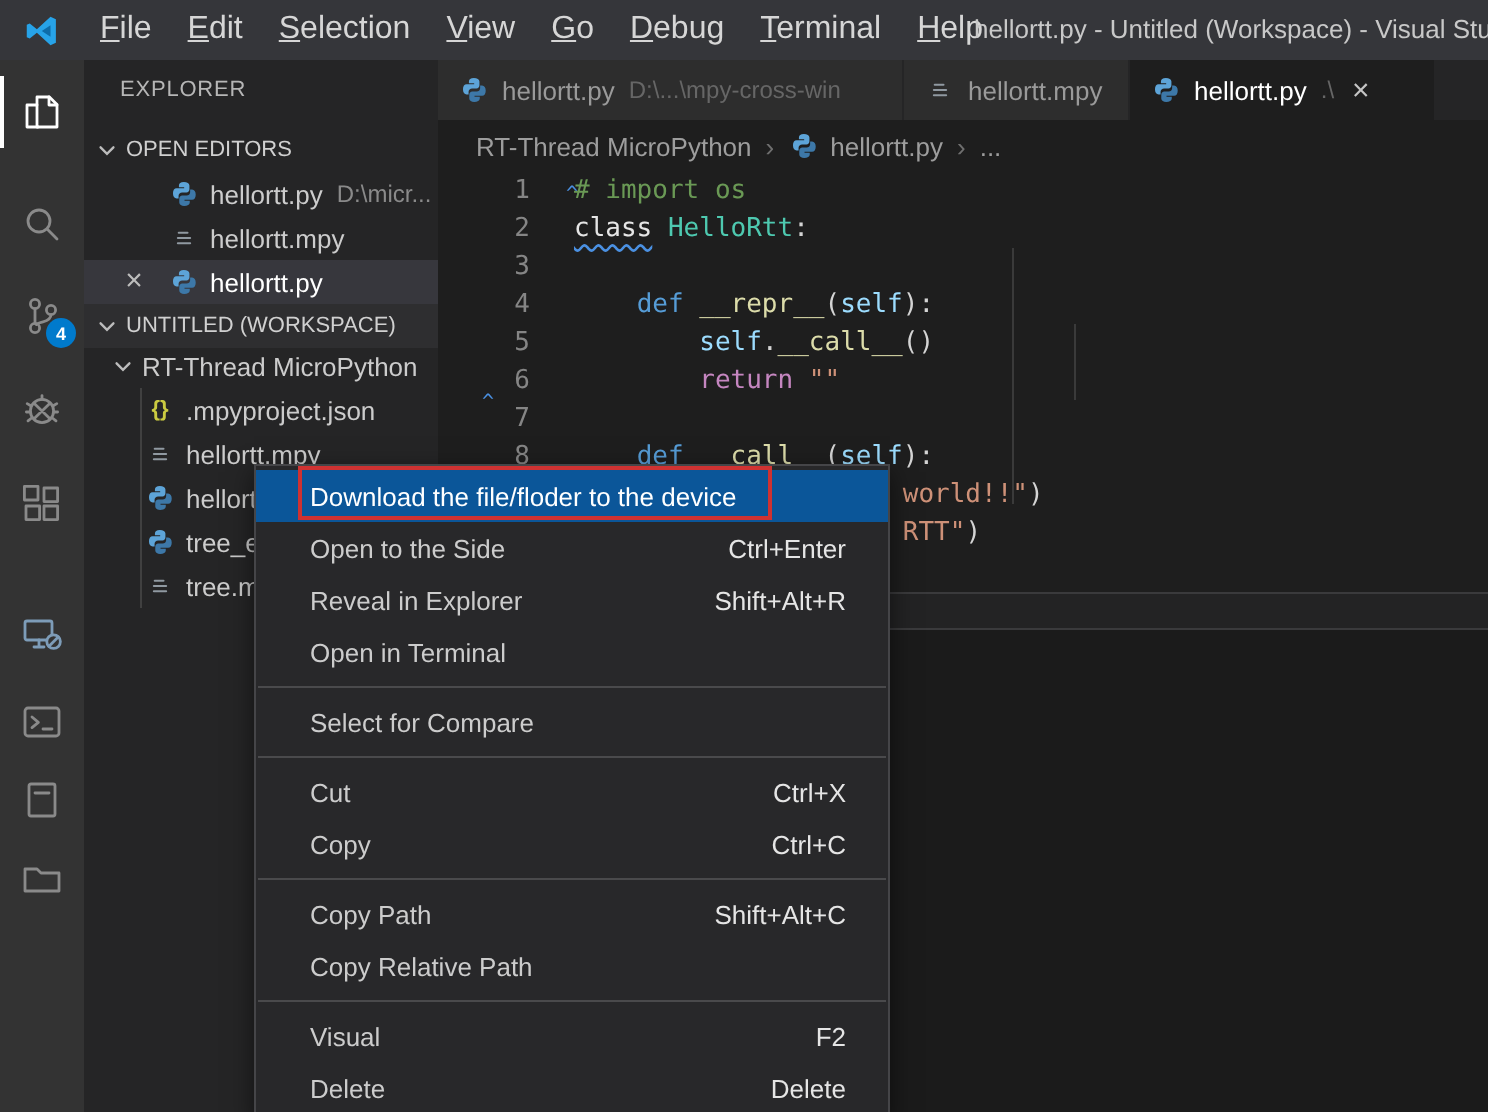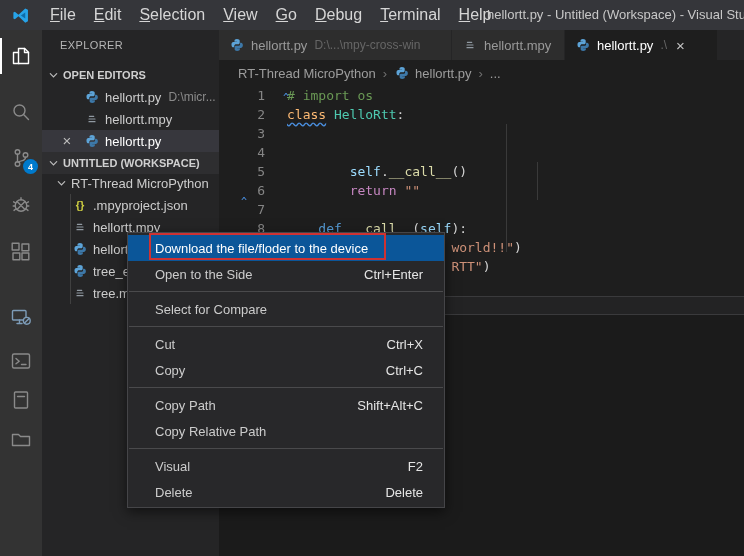--- a/index.html
+++ b/index.html
@@ -21,21 +21,21 @@
   .ab-item svg{display:block;}
   .ab-active-border{position:absolute;left:0;top:8px;width:2px;height:36px;background:#ffffff;}
   .ab-badge{position:absolute;right:-5px;bottom:-4px;width:15px;height:15px;border-radius:50%;
     color:#fff;font-size:9px;font-weight:bold;display:flex;align-items:center;justify-content:center;}
 
   
   .sidebar{position:absolute;left:42px;top:30px;width:177px;height:550px;background:#252526;overflow:hidden;z-index:1;}
   .sb-title{position:absolute;left:18px;top:9px;font-size:11px;color:#b6b6b6;letter-spacing:.4px;}
   .row{position:absolute;left:0;width:177px;height:22px;display:flex;align-items:center;
        font-size:13px;color:#cccccc;white-space:nowrap;overflow:hidden;}
-  .row.section{font-size:11px;font-weight:bold;color:#d0d0d0;background:#2e2e30;}
+  .row.section{font-size:11px;font-weight:normal;color:#d0d0d0;background:#2e2e30;}
   .row .chev{width:12px;height:12px;margin-right:3px;color:#bcbcbc;flex:none;display:inline-flex;align-items:center;}
   .fileicon{width:16px;flex:none;display:inline-flex;justify-content:center;align-items:center;margin-right:5px;}
   .row .desc{margin-left:7px;color:#8a8a8a;font-size:12px;}
   .row.sel{background:#37373d;color:#ffffff;}
   .row .close-x{width:16px;margin-right:9px;color:#bdbdbd;font-size:15px;line-height:16px;text-align:center;flex:none;}
   .tree-guide{position:absolute;left:28px;width:1px;background:#404040;}
 
   
   .editor{position:absolute;left:219px;top:30px;width:525px;height:526px;background:#1e1e1e;}
   .tabbar{position:absolute;left:0;top:0;width:525px;height:30px;background:#252526;display:flex;}
@@ -320,28 +320,29 @@
       </div>
     <div class="guide" style="left:287px;top:94px;height:128px;"></div>
     <div class="guide" style="left:318px;top:132px;height:38px;"></div>
     <div class="code" id="code">
         <div class="code-line">
           <span class="ln">1</span>
           <span class="lc"><span style="color: rgb(106, 153, 85);"># import os</span></span>
         </div>
         <div class="code-line">
           <span class="ln">2</span>
-          <span class="lc"><span class="sq" style="color: #fdba74;">class</span><span style="color: rgb(212, 212, 212);"> </span><span style="color: rgb(78, 201, 176);">HelloRtt</span><span style="color: rgb(212, 212, 212);">:</span></span>
+          <span class="lc"><span class="sq" style="color: #e5e5e5;">class</span><span style="color: rgb(212, 212, 212);"> </span><span style="color: rgb(78, 201, 176);">HelloRtt</span><span style="color: rgb(212, 212, 212);">:</span></span>
         </div>
         <div class="code-line">
           <span class="ln">3</span>
           <span class="lc"></span>
         </div>
         <div class="code-line">
           <span class="ln">4</span>
+          <span class="lc"><span style="color: rgb(212, 212, 212);">    </span><span style="color: rgb(86, 156, 214);">def</span><span style="color: rgb(212, 212, 212);"> </span><span style="color: rgb(220, 220, 170);">__repr__</span><span style="color: rgb(212, 212, 212);">(</span><span style="color: rgb(156, 220, 254);">self</span><span style="color: rgb(212, 212, 212);">):</span></span>
         </div>
         <div class="code-line">
           <span class="ln">5</span>
           <span class="lc"><span style="color: rgb(212, 212, 212);">        </span><span style="color: rgb(156, 220, 254);">self</span><span style="color: rgb(212, 212, 212);">.</span><span style="color: rgb(220, 220, 170);">__call__</span><span style="color: rgb(212, 212, 212);">()</span></span>
         </div>
         <div class="code-line">
           <span class="ln">6</span>
           <span class="lc"><span style="color: rgb(212, 212, 212);">        </span><span style="color: rgb(197, 134, 192);">return</span><span style="color: rgb(212, 212, 212);"> </span><span style="color: rgb(206, 145, 120);">""</span></span>
         </div>
         <div class="code-line">
@@ -368,20 +369,27 @@
   </div>
 
   <div class="context-menu" id="ctxmenu">
       <div class="cm-item hl" style="background: rgb(11, 86, 153);">
         <span>Download the file/floder to the device</span>
       </div>
       <div class="cm-item">
         <span>Open to the Side</span>
         <span class="sc">Ctrl+Enter</span>
       </div>
+      <div class="cm-item">
+        <span>Reveal in Explorer</span>
+        <span class="sc">Shift+Alt+R</span>
+      </div>
+      <div class="cm-item">
+        <span>Open in Terminal</span>
+      </div>
       <div class="cm-sep"></div>
       <div class="cm-item">
         <span>Select for Compare</span>
       </div>
       <div class="cm-sep"></div>
       <div class="cm-item">
         <span>Cut</span>
         <span class="sc">Ctrl+X</span>
       </div>
       <div class="cm-item">

